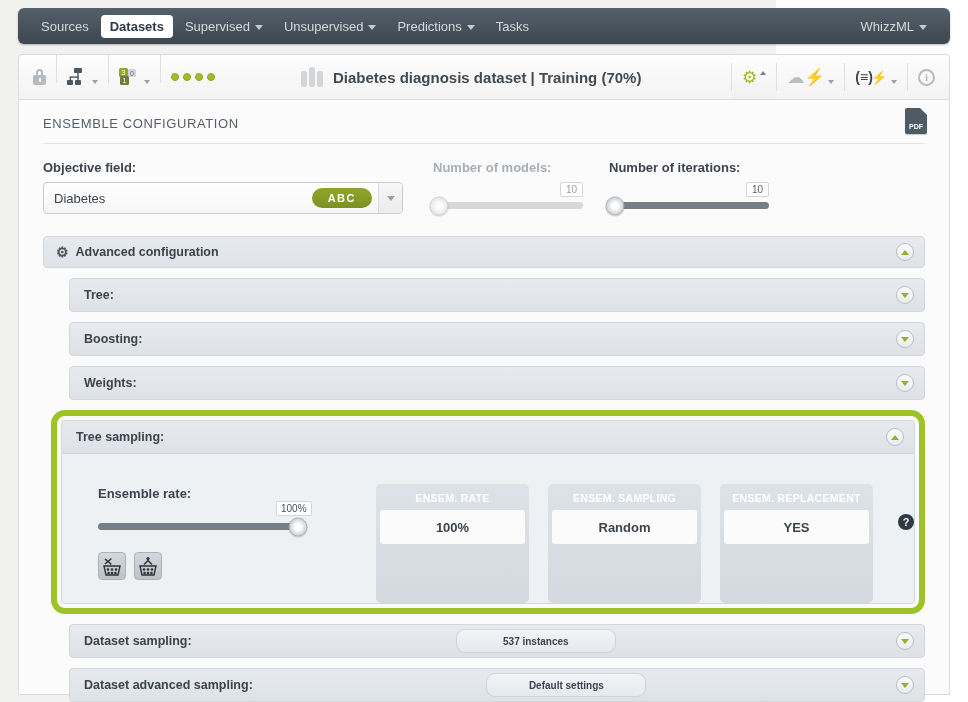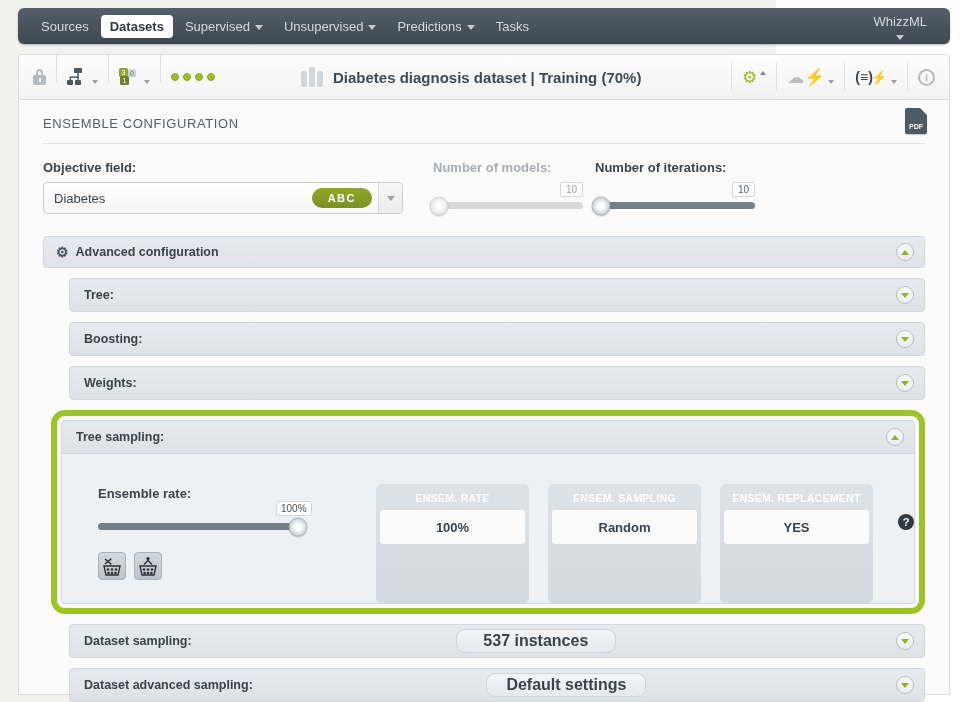--- a/index.html
+++ b/index.html
@@ -54,21 +54,21 @@
   }
   .nav-caret {
     display: inline-block;
     width: 0; height: 0;
     border-left: 4px solid transparent;
     border-right: 4px solid transparent;
     border-top: 5px solid #c7ccd1;
     position: relative; top: 1px;
   }
   .nav-spacer { flex: 1; }
-  .nav-right { margin-right: 0; flex-direction: column; }
+  .nav-right { margin-right: 0; }
 
   
   .toolbar {
     position: absolute;
     left: 18px; top: 54px;
     width: 932px; height: 46px;
     background: linear-gradient(to bottom, #fdfdfd 0%, #f3f3f3 100%);
     border: 1px solid #dcdcdc;
     border-radius: 4px 4px 0 0;
     display: flex;
@@ -231,21 +231,21 @@
     background: linear-gradient(to bottom,#8fa62a,#7d9122);
     color: #fff; font-size: 11px; font-weight: bold;
     letter-spacing: 1.5px;
     padding: 4px 16px; border-radius: 10px;
     margin-right: 6px;
   }
 
   .col-obj { width: 360px; }
   .col-type { width: 190px; margin-left: 26px; }
   .col-models { width: 150px; margin-left: 30px; }
-  .col-iters  { width: 160px; margin-left: 12px; }
+  .col-iters  { width: 160px; margin-left: 26px; }
 
   
   .slider-wrap { position: relative; padding-top: 20px; }
   .slider-val {
     position: absolute; right: 0; top: 0;
     font-size: 10px; color: #5b646c;
     border: 1px solid #d5d5d5; background: #fff;
     padding: 1px 5px; border-radius: 2px;
   }
   .slider-val.muted { color: #9aa0a6; }
@@ -312,21 +312,21 @@
     padding: 0 10px 0 14px;
     font-size: 12.5px; font-weight: bold; color: #3b444c;
   }
   .pill {
     margin-left: auto; margin-right: 16px;
     min-width: 160px; height: 24px;
     background: linear-gradient(to bottom,#f2f4f6,#e6e9ed);
     border: 1px solid #cfd4d9;
     border-radius: 9px;
     display: flex; align-items: center; justify-content: center;
-    font-size: 16px; font-weight: bold; color: #3b444c;
+    font-size: 10px; font-weight: bold; color: #3b444c;
   }
 
   
   .highlight {
     margin: 0 0 10px 8px;
     border: 6px solid #9dc328;
     border-radius: 14px;
     padding: 4px;
     background: #fbfbfb;
   }

